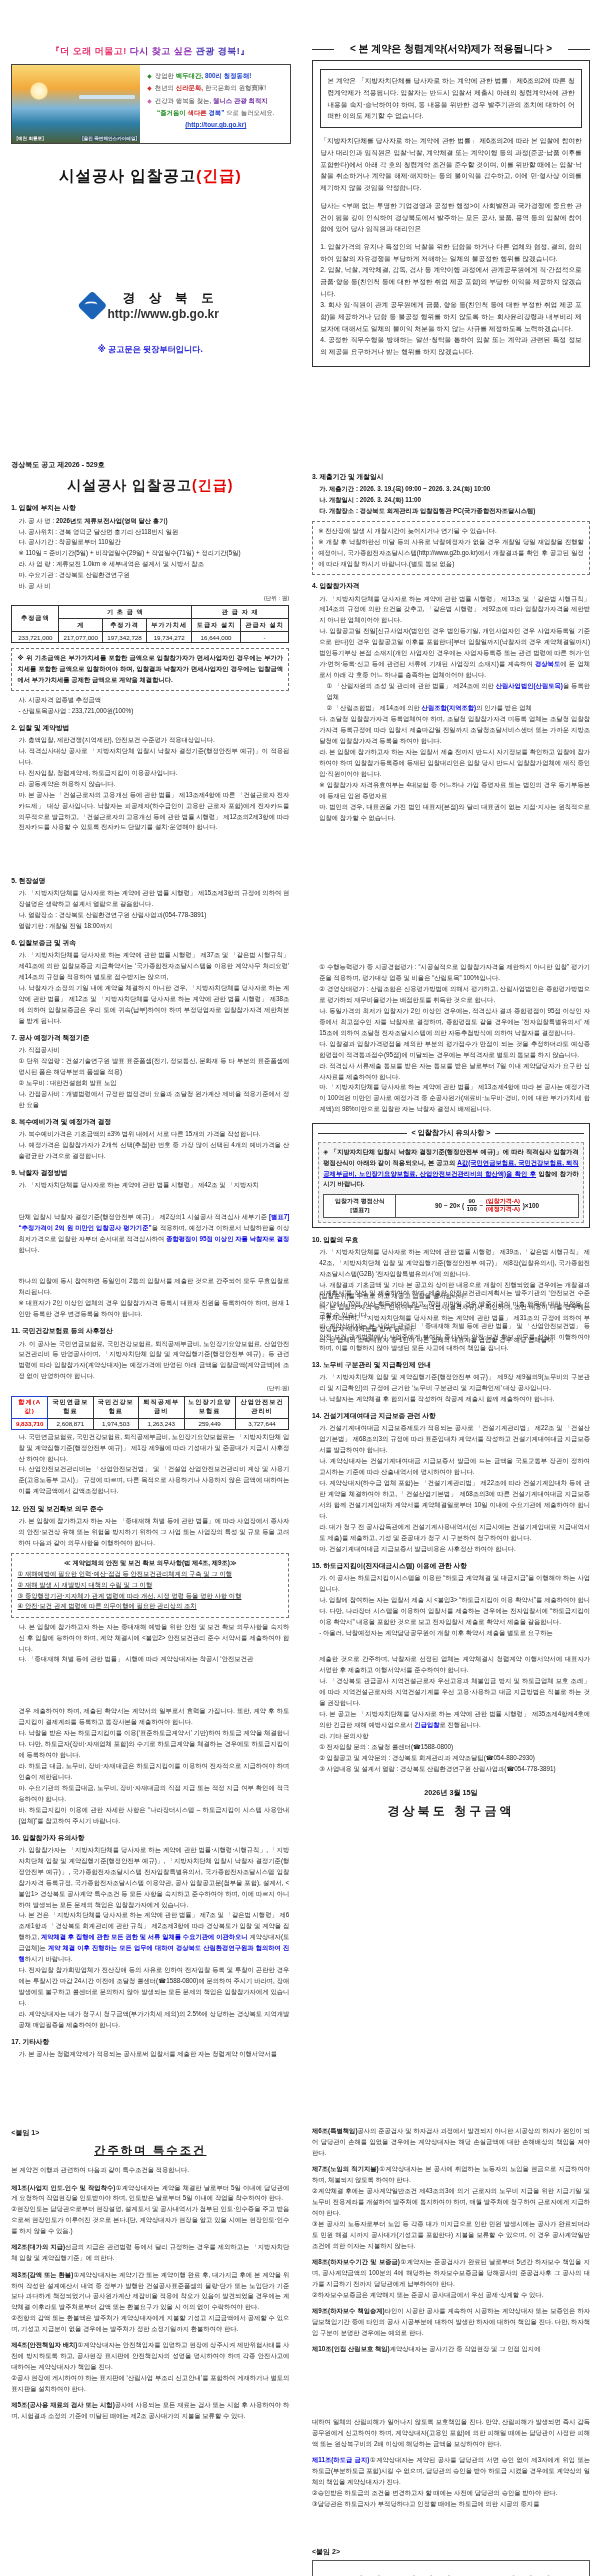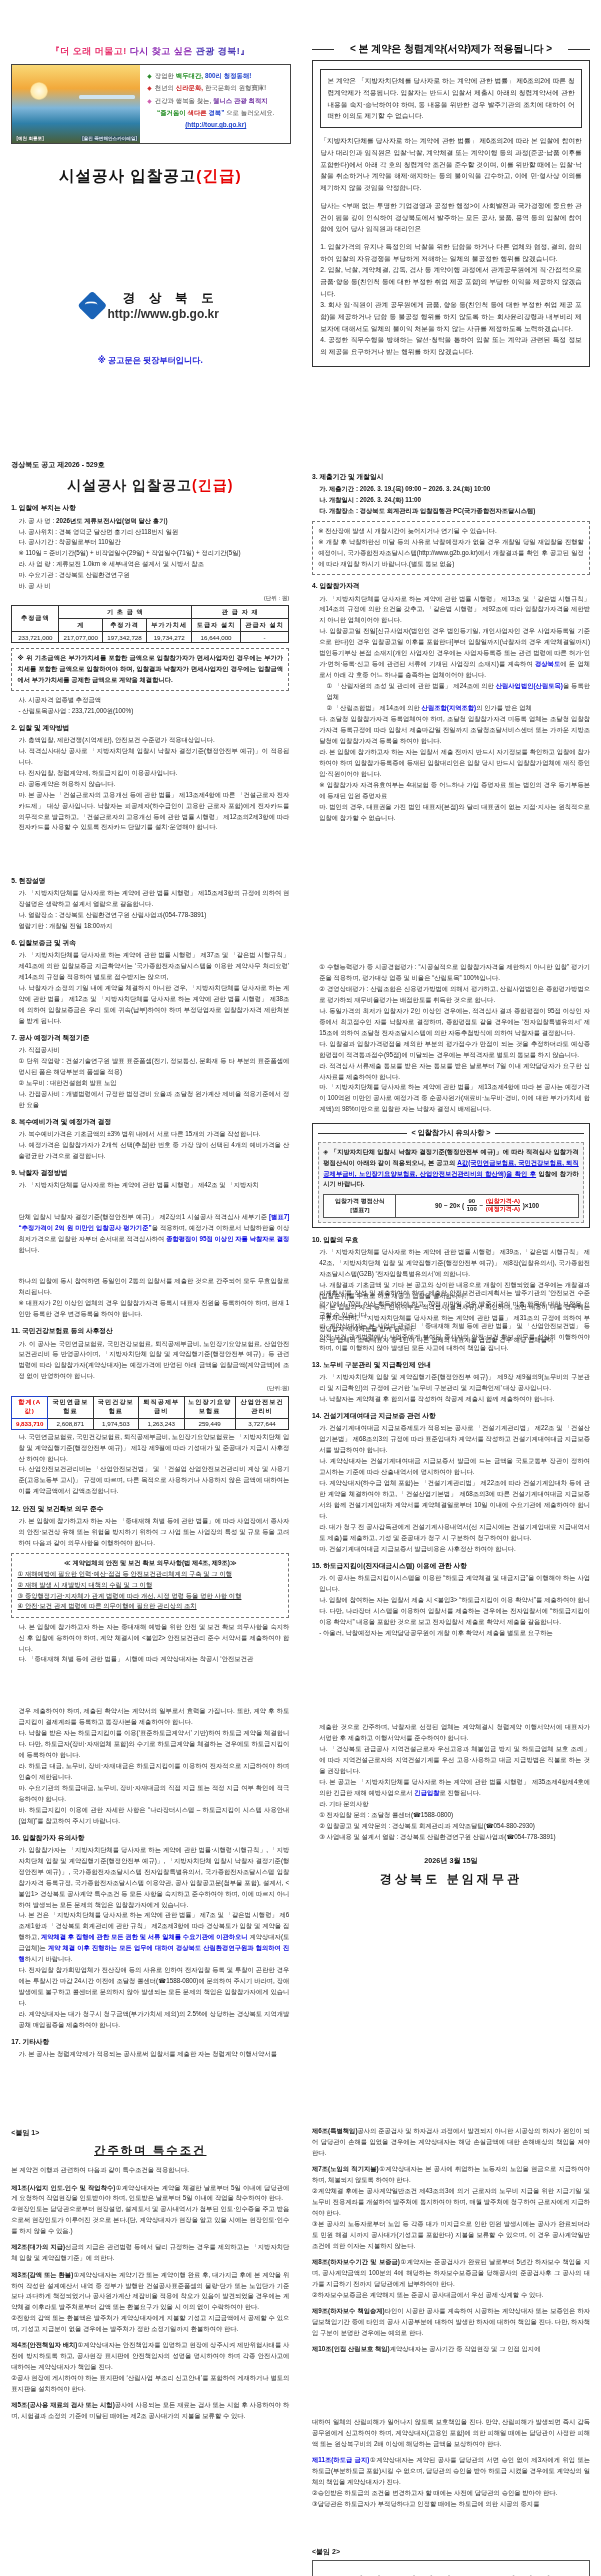--- a/index.html
+++ b/index.html
@@ -119,21 +119,21 @@
   <div class="abs lcol" style="top:290px;text-align:right;">
     <div class="logo-row">
       <span class="logo-dia"></span>
       <span>
         <div class="logo-name">경 상 북 도</div>
         <div class="logo-url">http://www.gb.go.kr</div>
       </span>
     </div>
   </div>
 
-  <div class="abs lcol cover-note" style="top:355px;">※ 공고문은 뒷장부터입니다.</div>
+  <div class="abs lcol cover-note" style="top:344px;">※ 공고문은 뒷장부터입니다.</div>
 
   <div class="abs lcol" style="top:460px;">
     <div class="bold" style="font-size:7px;">경상북도 공고 제2026 - 529호</div>
     <div class="center" style="font-size:14px;font-weight:bold;letter-spacing:1px;margin:7.2px 0 9.3px;">
       <span>시설공사 입찰공고</span><span class="red">(긴급)</span>
     </div>
     <div class="h">1. 입찰에 부치는 사항</div>
     <div class="b indent"><span>가. 공 사 명 : </span><span class="bold">2026년도 계류보전사업(영덕 달산 흥기)</span></div>
     <div class="b indent">나. 공사위치 : 경북 영덕군 달산면 흥기리 산118번지 일원
 다. 공사기간 : 착공일로부터 110일간
@@ -355,30 +355,30 @@
 나. 계약상대자는 건설기계대여대금 지급보증서 발급에 드는 금액을 국토교통부 장관이 정하여 고시하는 기준에 따라 산출내역서에 명시하여야 합니다.
 다. 계약상대자(하수급 업체 포함)는 「건설기계관리법」 제22조에 따라 건설기계임대차 등에 관한 계약을 체결하여야 하고, 「건설산업기본법」 제68조의3에 따른 건설기계대여대금 지급보증서와 함께 건설기계임대차 계약서를 계약체결일로부터 10일 이내에 수요기관에 제출하여야 합니다.
 라. 대가 청구 전 공사감독관에게 건설기계사용내역서(선 지급시에는 건설기계임대료 지급내역서도 제출)를 제출하고, 기성 및 준공대가 청구 시 구분하여 청구하여야 합니다.
 마. 건설기계대여대금 지급보증서 발급비용은 사후정산 하여야 합니다.</div>
     <div class="h">15. 하도급지킴이(전자대금시스템) 이용에 관한 사항</div>
     <div class="b indent">가. 이 공사는 하도급지킴이시스템을 이용한 “하도급 계약체결 및 대금지급”을 이행해야 하는 사업입니다.
 나. 입찰에 참여하는 자는 입찰서 제출 시 &lt;붙임3&gt; “하도급지킴이 이용 확약서”를 제출하여야 합니다. 다만, 나라장터 시스템을 이용하여 입찰서를 제출하는 경우에는 전자입찰서에 “하도급지킴이 이용 확약서” 내용을 포함한 것으로 보고 전자입찰서 제출로 확약서 제출을 갈음합니다.
  - 아울러, 낙찰예정자는 계약담당공무원이 개찰 이후 확약서 제출을 별도로 요구하는</div>
   </div>
 
-  <div class="abs rcol" style="top:1722px;">
+  <div class="abs rcol" style="top:1654px;">
     <div class="b indent">제출한 것으로 간주하며, 낙찰자로 선정된 업체는 계약체결시 청렴계약 이행서약서에 대표자가 서명한 후 제출하고 이행서약서를 준수하여야 합니다.</div>
     <div class="b indent">나. 「경상북도 관급공사 지역건설근로자 우선고용과 체불임금 방지 및 하도급업체 보호 조례」에 따라 지역건설근로자와 지역건설기계를 우선 고용·사용하고 대금 지급방법은 직불로 하는 것을 권장합니다.</div>
     <div class="b indent"><span>다. 본 공고는 「지방자치단체를 당사자로 하는 계약에 관한 법률 시행령」 제35조제4항제4호에 의한 긴급한 재해 예방사업으로서 </span><span class="blue-b">긴급입찰</span><span>로 진행됩니다.</span></div>
     <div class="b indent">라. 기타 문의사항
   ① 전자입찰 문의 : 조달청 콜센터(☎1588-0800)
   ② 입찰공고 및 계약문의 : 경상북도 회계관리과 계약조달팀(☎054-880-2930)
   ③ 사업내용 및 설계서 열람 : 경상북도 산림환경연구원 산림사업과(☎054-778-3891)</div>
     <div class="sig-date">2026년    3월    15일</div>
-    <div class="signer">경상북도  분임재무관</div>
+    <div class="signer">경상북도  청구금액</div>
   </div>
 
   <div class="abs rcol" style="top:2126px;">
     <div class="b art"><span class="ah">제6조(특별책임)</span><span>공사의 준공검사 및 하자검사 과정에서 발견되지 아니한 시공상의 하자가 원인이 되어 담당관이 손해를 입었을 경우에는 계약상대자는 해당 손실금액에 대한 손해배상의 책임을 져야 한다.</span></div>
     <div class="b art"><span class="ah">제7조(노임의 적기지불)</span><span>①계약상대자는 본 공사에 취업하는 노동자의 노임을 현금으로 지급하여야 하며, 체불되지 않도록 하여야 한다.
 ②계약체결 후에는 공사계약일반조건 제43조의3에 의거 근로자의 노무비 지급을 위한 지급기일 및 노무비 전용계좌를 개설하여 발주처에 통지하여야 하며, 매월 발주처에 청구하여 근로자에게 지급하여야 한다.
 ③본 공사의 노동자로부터 노임 등 각종 대가 미지급으로 인한 민원 발생시에는 공사가 완료되더라도 민원 해결 시까지 공사대가(기성고를 포함한다) 지불을 보류할 수 있으며, 이 경우 공사계약일반조건에 의한 이자는 지불하지 않는다.</span></div>
     <div class="b art"><span class="ah">제8조(하자보수기간 및 보증금)</span><span>①계약자는 준공검사가 완료된 날로부터 5년간 하자보수 책임을 지며, 공사계약금액의 100분의 4에 해당하는 하자보수보증금을 당해공사의 준공검사후 그 공사의 대가를 지급하기 전까지 담당관에게 납부하여야 한다.
 ②하자보수보증금은 계약해지 또는 준공시 공사대금에서 우선 공제·상계할 수 있다.</span></div>
     <div class="b art"><span class="ah">제9조(하자보수 책임승계)</span><span>타인이 시공한 공사를 계속하여 시공하는 계약상대자 또는 보증인은 하자담보책임기간 중에 타인의 공사 시공부분에 대하여 발생한 하자에 대하여 책임을 진다. 다만, 하자책임 구분이 분명한 경우에는 예외로 한다.</span></div>

